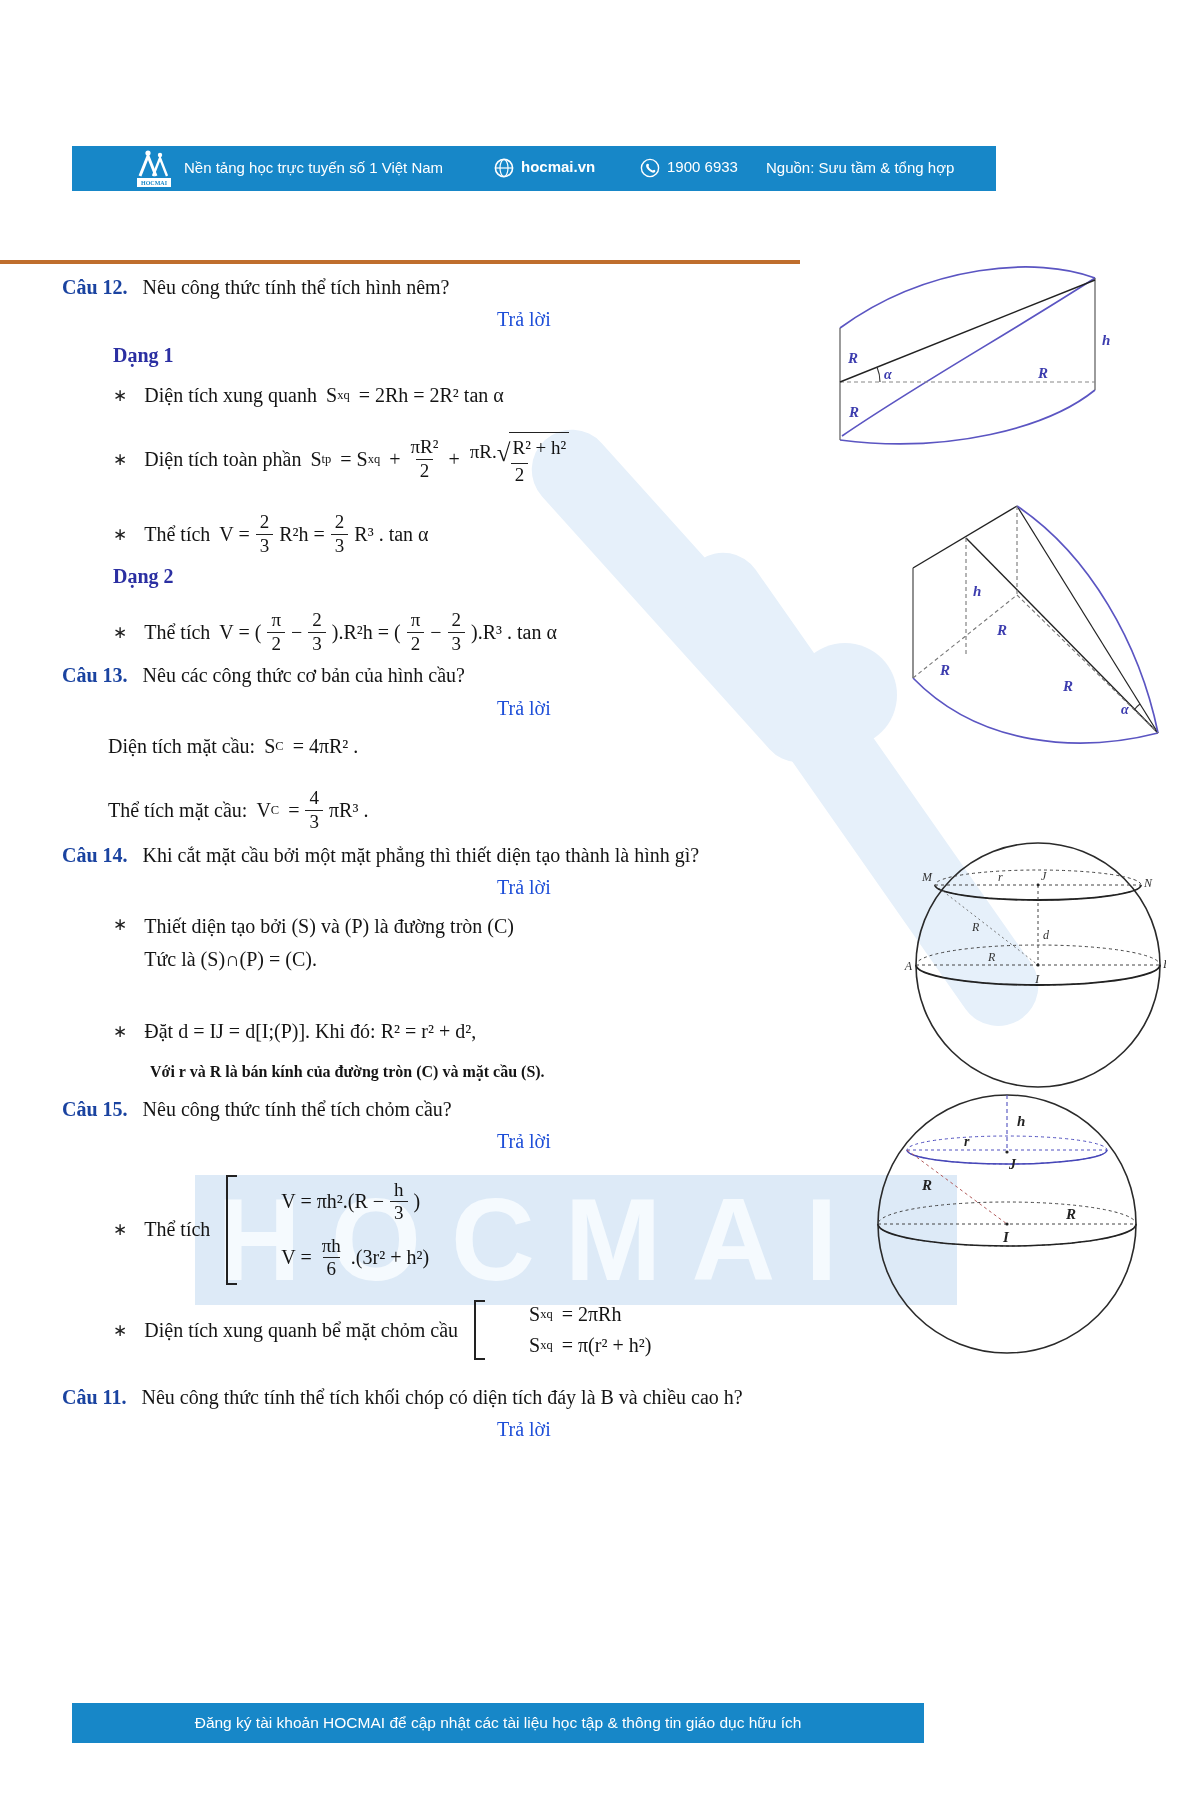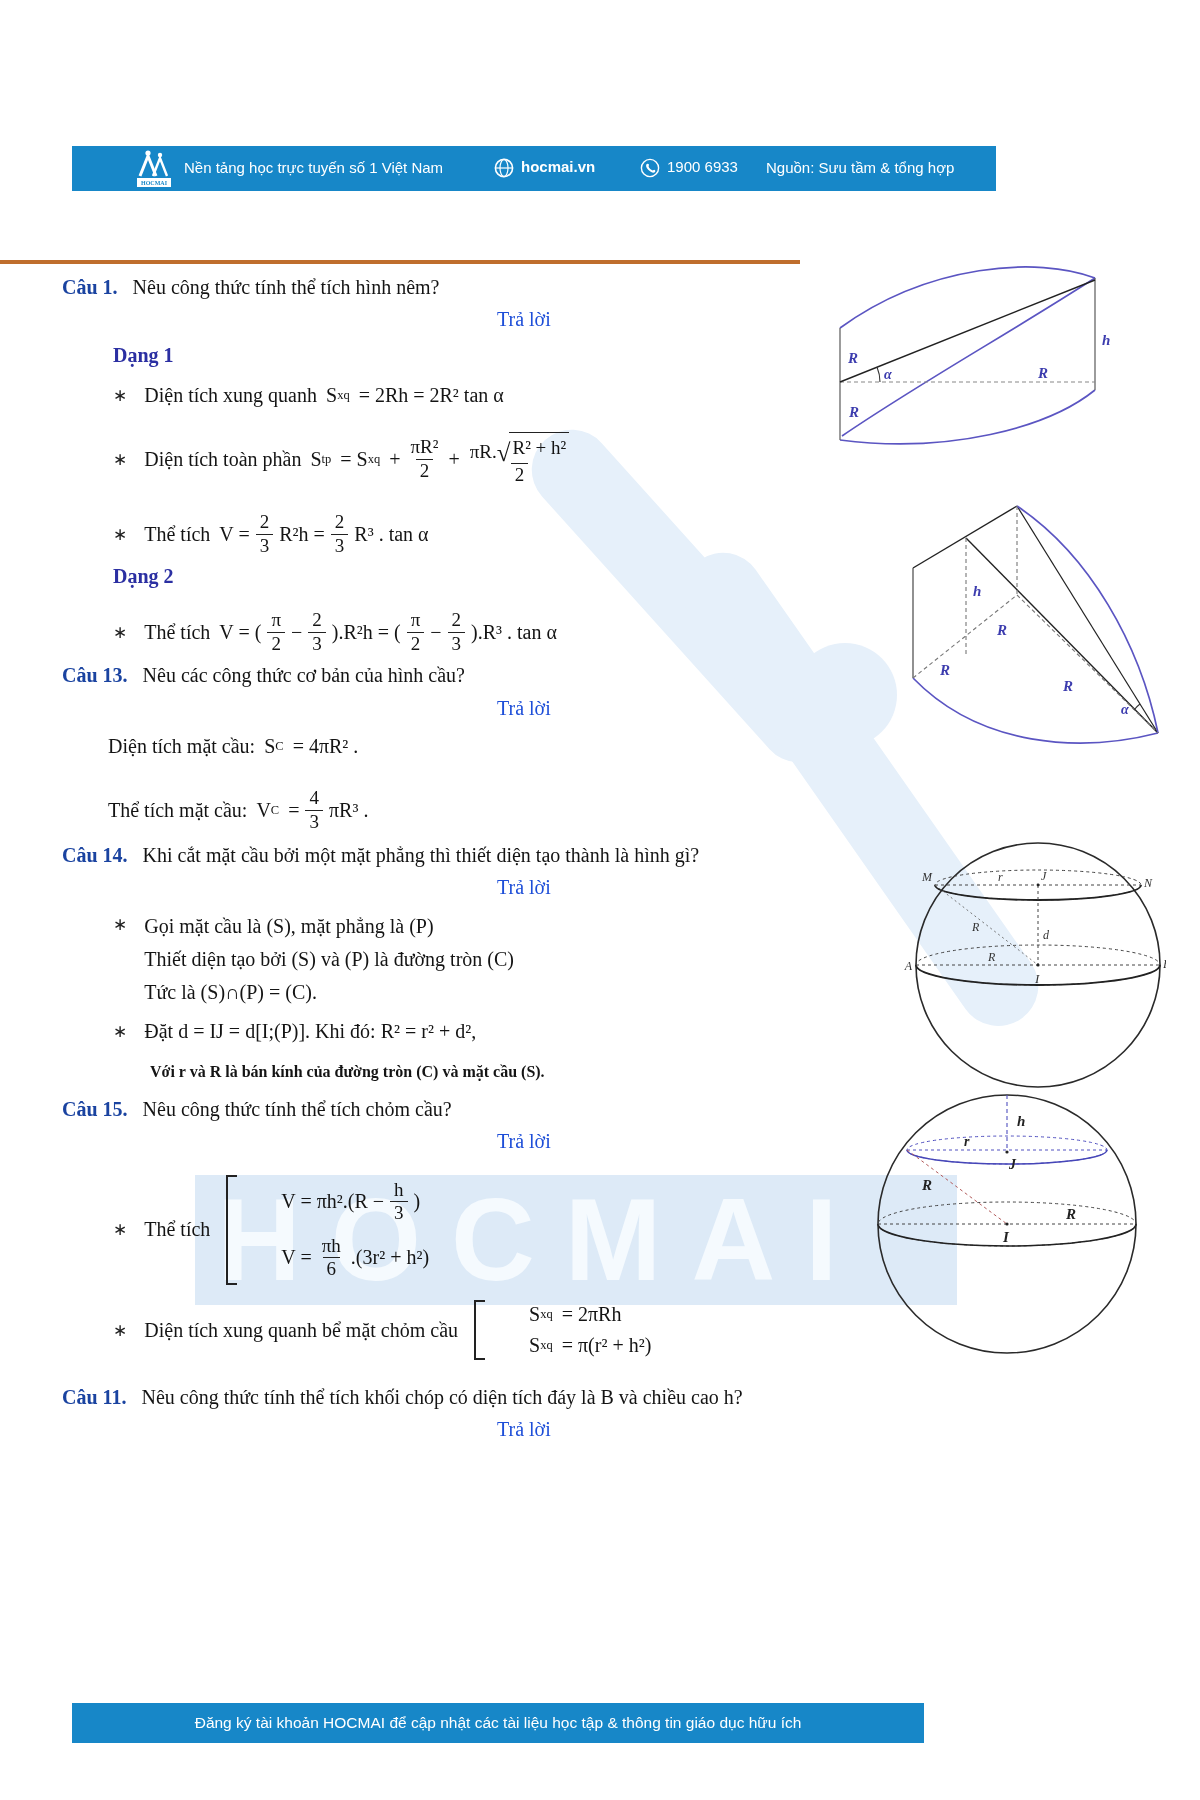--- a/index.html
+++ b/index.html
@@ -83,21 +83,21 @@
       <circle cx="11" cy="11" r="8.6" stroke="#ffffff" stroke-width="1.4" fill="none"></circle>
       <path d="M7.2 7.8 C7.8 6.2 9.6 6.4 10 7.8 L9.6 9.6 C10.4 11.6 12 13 13.6 13.4 L15.2 12.8 C16.6 13.2 16.8 15 15.2 15.6 C11.6 16.2 6.2 10.8 7.2 7.8 Z" fill="#ffffff"></path>
     </svg>
     <span class="phone">1900 6933</span>
     <span class="source">Nguồn: Sưu tầm &amp; tổng hợp</span>
   </div>
 
   <div class="rule"></div>
 
   <div class="q-line" style="left:62px; top:276px;">
-    <span class="q-label">Câu 1.</span><span>Nêu công thức tính thể tích hình nêm?</span>
+    <span class="q-label">Câu 12.</span><span>Nêu công thức tính thể tích hình nêm?</span>
   </div>
   <div class="ans" style="left:497px; top:308px;">Trả lời</div>
   <div class="dang" style="left:113px; top:344px;">Dạng 1</div>
 
   <div class="row" style="left:113px; top:384px;">
     <span class="star">∗</span>
     <span>Diện tích xung quanh</span>
     <span class="ml">S</span>
       <span class="sb">xq</span>
     <span class="ml">= 2Rh = 2R² tan α</span>
@@ -195,21 +195,20 @@
   </div>
 
   <div class="q-line" style="left:62px; top:844px;">
     <span class="q-label">Câu 14.</span><span>Khi cắt mặt cầu bởi một mặt phẳng thì thiết diện tạo thành là hình gì?</span>
   </div>
   <div class="ans" style="left:497px; top:876px;">Trả lời</div>
 
   <div class="row" style="left:113px; top:910px; align-items:flex-start;">
     <span class="star" style="margin-top:4px;">∗</span>
     <span class="lines3">
-      <span>Gọi mặt cầu là (S), mặt phẳng là (P)</span>
       <span>Thiết diện tạo bởi (S) và (P) là đường tròn (C)</span>
       <span>Tức là (S)∩(P) = (C).</span>
     </span>
   </div>
 
   <div class="row" style="left:113px; top:1020px;">
     <span class="star">∗</span>
     <span>Đặt d = IJ = d[I;(P)]. Khi đó:  R² = r² + d²,</span>
   </div>
 

